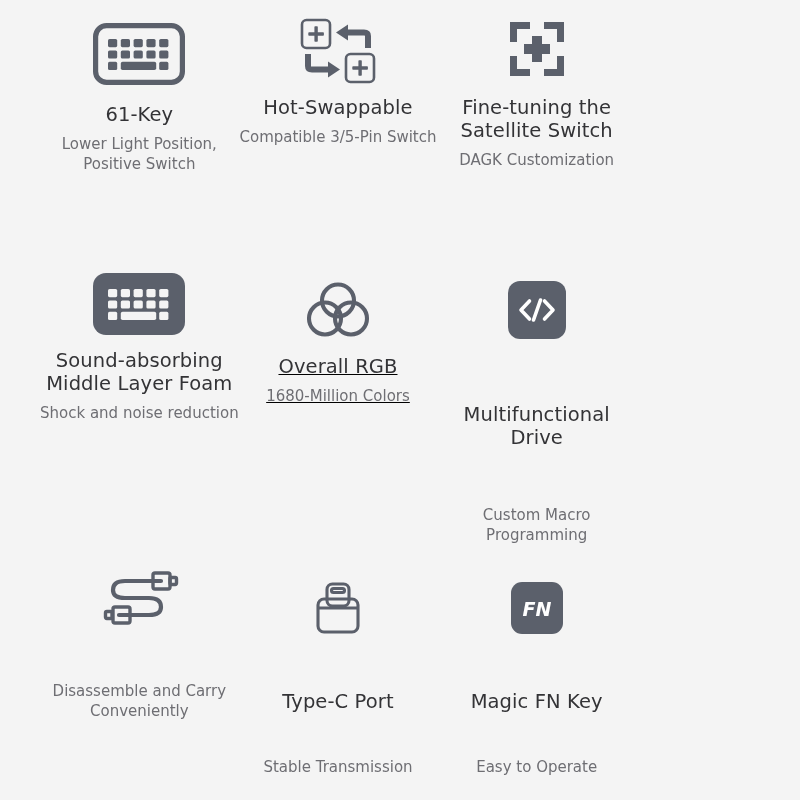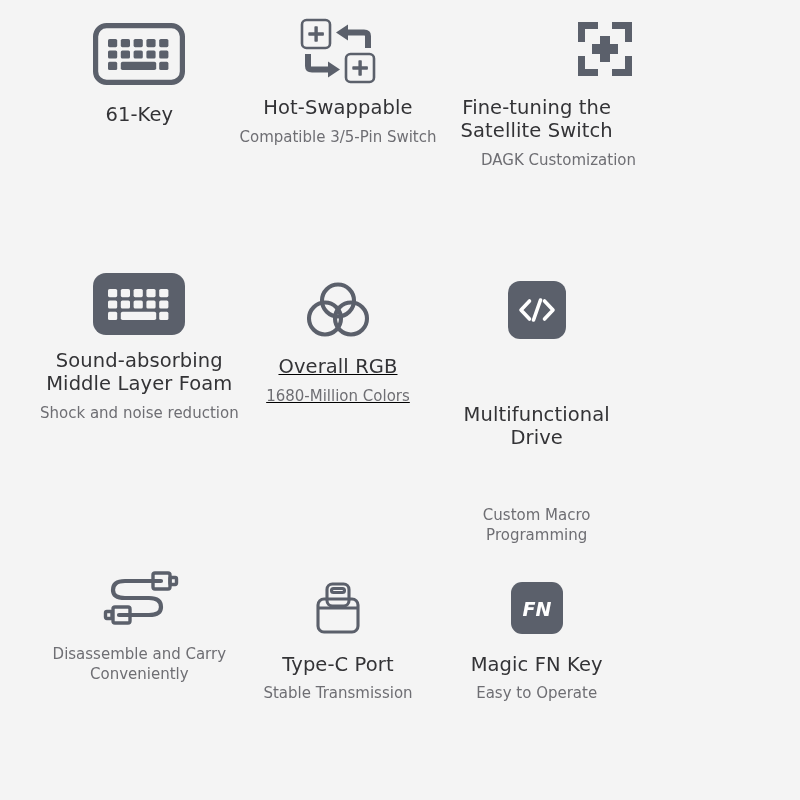--- a/index.html
+++ b/index.html
@@ -52,23 +52,23 @@
     color: #6e6e73;
     margin: 0;
     max-width: 200px;
     font-weight: 400;
   }
   
   .r1c1 .icon-wrap { margin-bottom: 10px; }
   .r1c2 .icon-wrap { margin-bottom: 6px; }
   .r1c3 .icon-wrap { margin-bottom: 8px; }
   .r2 { padding-top: 14px; }
-  .r3 { padding-top: 12px; }
+  .r3 { padding-top: 12px; gap: 37px; }
   .r1c2 { padding-top: 5px; }
-  .r1c3 { padding-top: 3px; align-items: flex-end; }
+  .r1c3 { padding-top: 3px; }
   .r3c2 { padding-top: 22px; }
   .r3c3 { padding-top: 22px; }
   .r2c2 { padding-top: 20px; text-decoration: underline; }
   .r2c3 { padding-top: 20px; gap: 48px; }
 </style>
 </head>
 <body>
 
 <div id="feature-grid">
 
@@ -87,20 +87,21 @@
           <rect x="40.6" y="27.4" width="9.2" height="8.2" rx="1.6"></rect>
           <rect x="53.4" y="27.4" width="9.2" height="8.2" rx="1.6"></rect>
           <rect x="66.2" y="27.4" width="9.2" height="8.2" rx="1.6"></rect>
           <rect x="15" y="38.8" width="9.2" height="8.2" rx="1.6"></rect>
           <rect x="27.8" y="38.8" width="35.4" height="8.2" rx="1.8"></rect>
           <rect x="66.2" y="38.8" width="9.2" height="8.2" rx="1.6"></rect>
         </g>
       </svg>
     </div>
     <div class="feature-title">61-Key</div>
+    <div class="feature-sub">Lower Light Position, Positive Switch</div>
   </div>
 
   <div class="feature-cell r1 r1c2">
     <div class="icon-wrap">
       <svg width="84" height="74" viewBox="0 0 84 74">
         <g fill="none" stroke="#5b606b">
           <rect x="6" y="6" width="28" height="28" rx="4.5" stroke-width="2.6"></rect>
           <rect x="50" y="40" width="28" height="28" rx="4.5" stroke-width="2.6"></rect>
         </g>
         <g fill="#5b606b">

